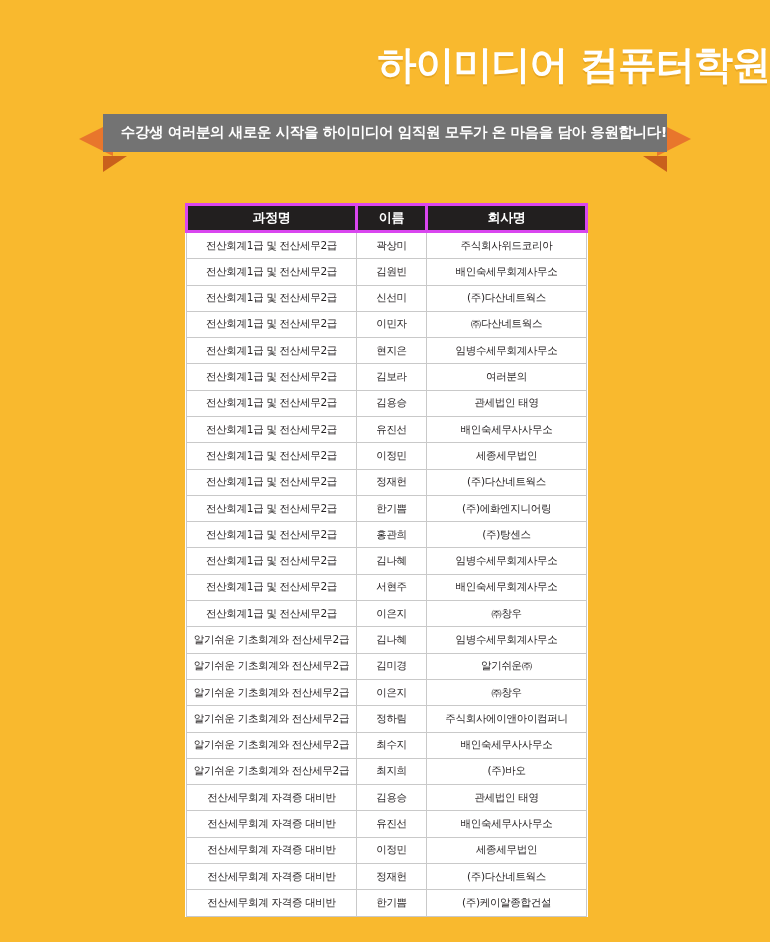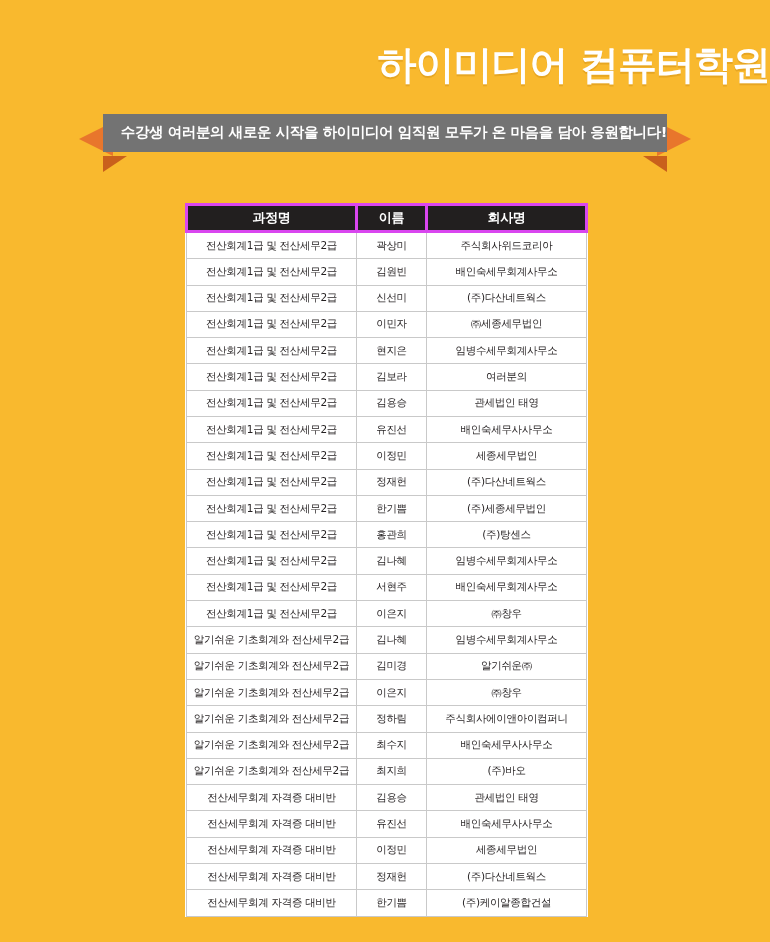--- a/index.html
+++ b/index.html
@@ -176,21 +176,21 @@
             <td>배인숙세무회계사무소</td>
           </tr>
           <tr>
             <td>전산회계1급 및 전산세무2급</td>
             <td>신선미</td>
             <td>(주)다산네트웍스</td>
           </tr>
           <tr>
             <td>전산회계1급 및 전산세무2급</td>
             <td>이민자</td>
-            <td>㈜세종세무법인</td>
+            <td>㈜다산네트웍스</td>
           </tr>
           <tr>
             <td>전산회계1급 및 전산세무2급</td>
             <td>현지은</td>
             <td>임병수세무회계사무소</td>
           </tr>
           <tr>
             <td>전산회계1급 및 전산세무2급</td>
             <td>김보라</td>
             <td>여러분의</td>
@@ -211,21 +211,21 @@
             <td>세종세무법인</td>
           </tr>
           <tr>
             <td>전산회계1급 및 전산세무2급</td>
             <td>정재헌</td>
             <td>(주)다산네트웍스</td>
           </tr>
           <tr>
             <td>전산회계1급 및 전산세무2급</td>
             <td>한기쁨</td>
-            <td>(주)세종세무법인</td>
+            <td>(주)에화엔지니어링</td>
           </tr>
           <tr>
             <td>전산회계1급 및 전산세무2급</td>
             <td>홍관희</td>
             <td>(주)탕센스</td>
           </tr>
           <tr>
             <td>전산회계1급 및 전산세무2급</td>
             <td>김나혜</td>
             <td>임병수세무회계사무소</td>

